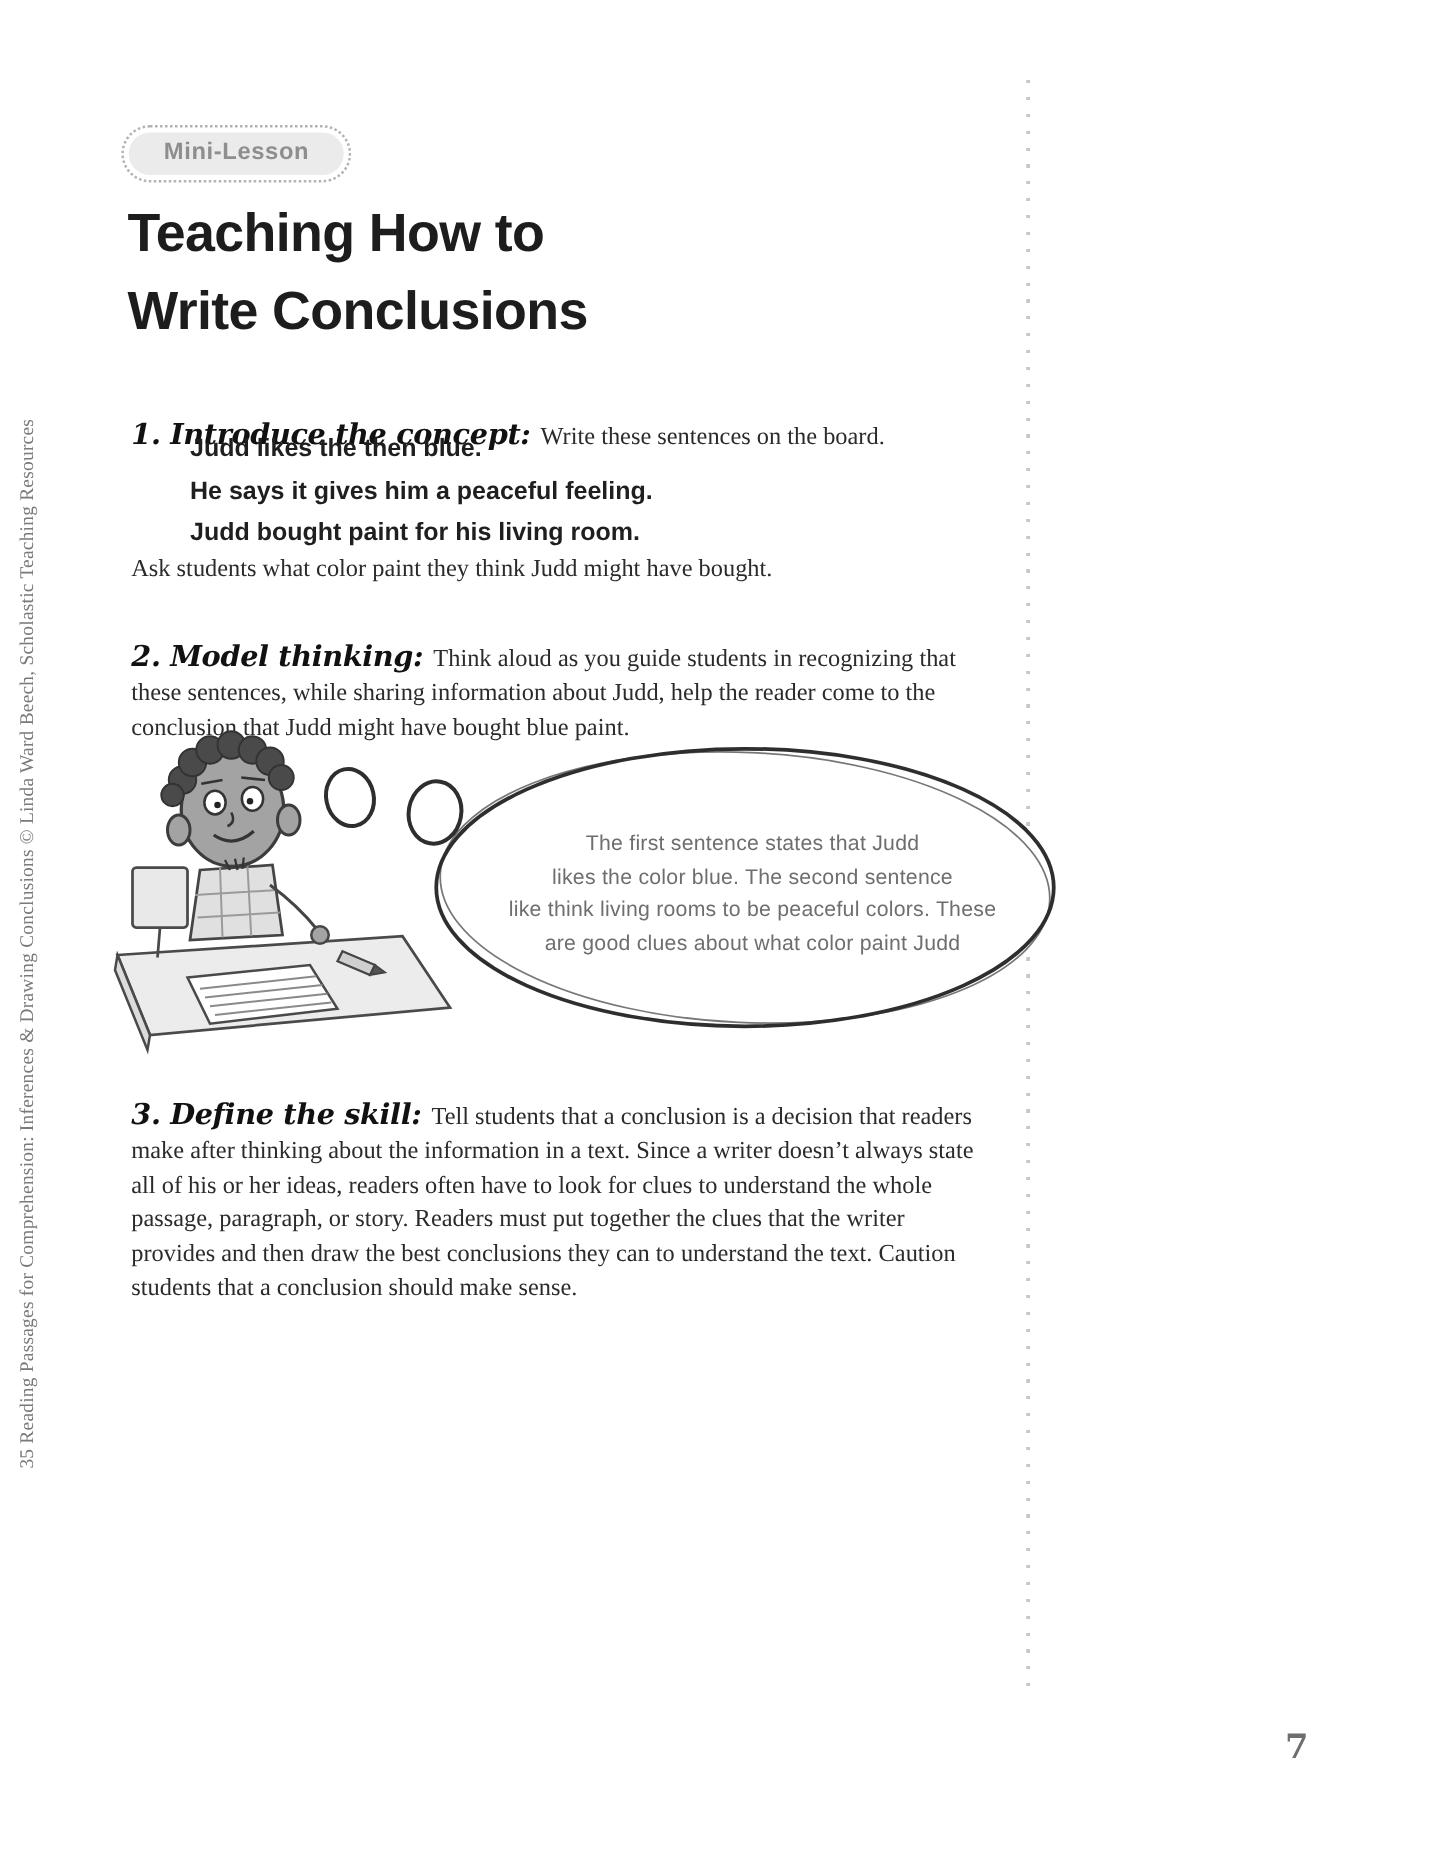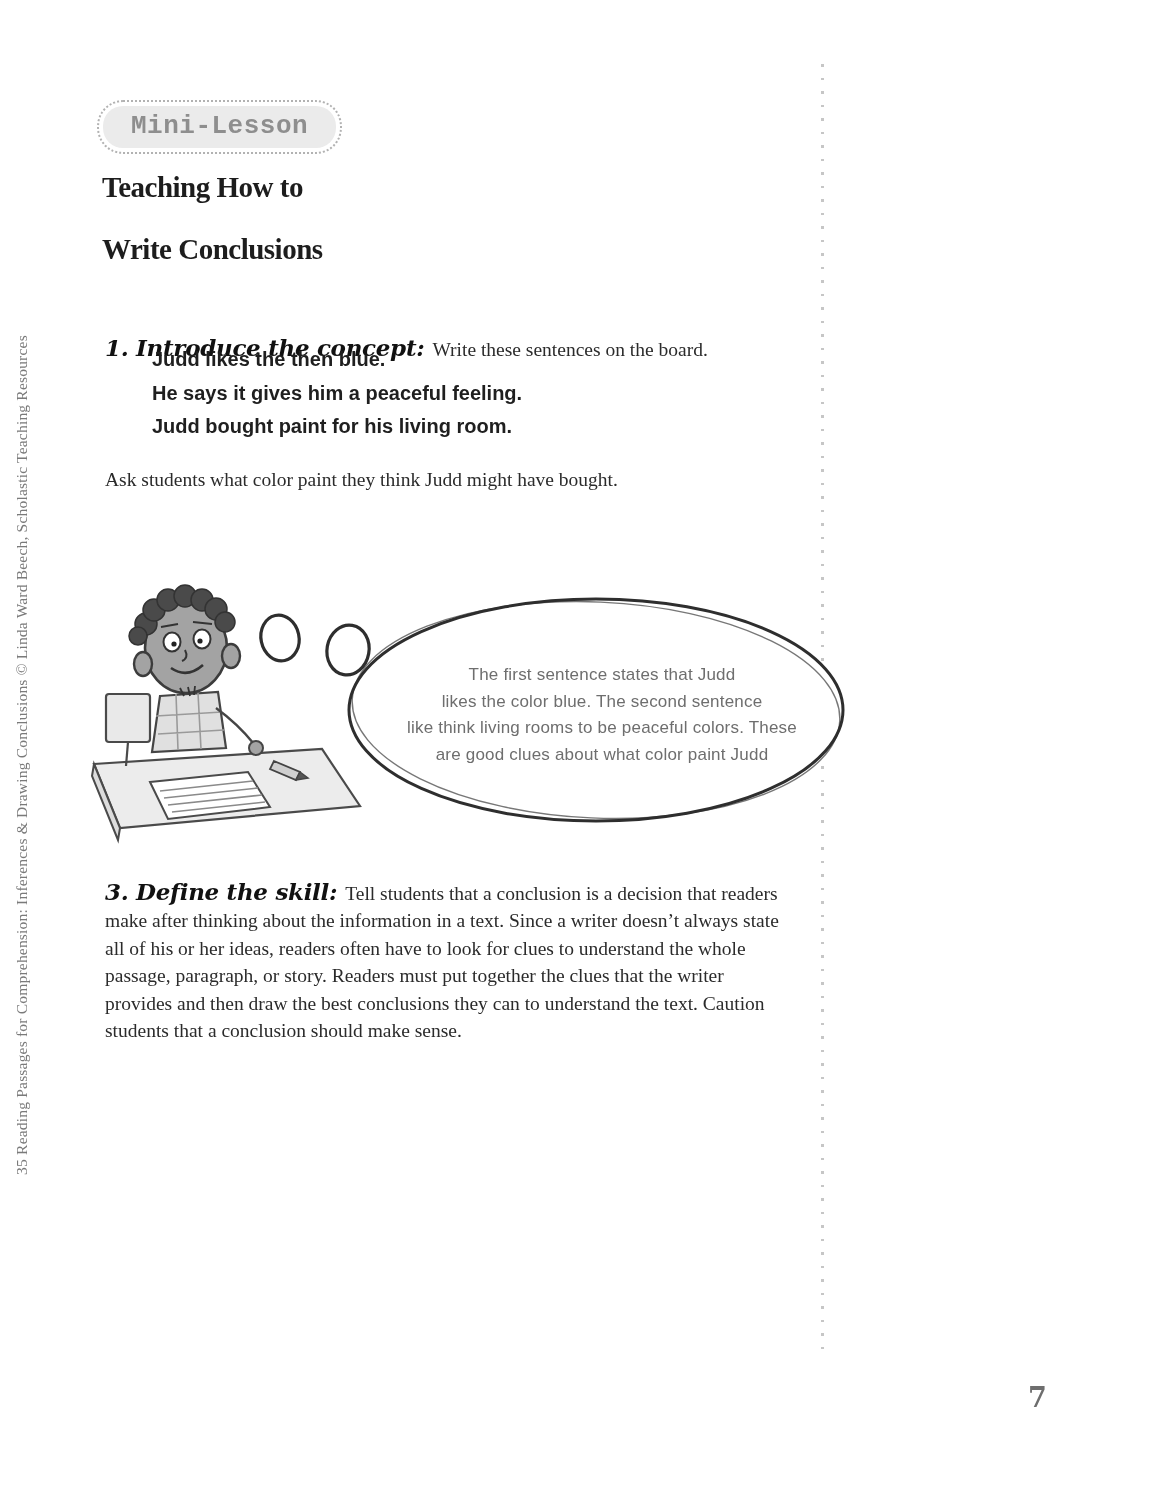--- a/index.html
+++ b/index.html
@@ -37,48 +37,48 @@
   }
   
   .badge-outer{
     position:absolute;left:97px;top:100px;
     border:2px dotted #b2b2b2;border-radius:26px;padding:4px;
     display:inline-block;
   }
   .badge-pill{
     background:var(--badge_bg);border-radius:20px;
     padding:5px 28px 7px 28px;
-    font-family:Liberation Mono, monospace;
-    font-weight:bold;font-size:26px;color:var(--muted);
+    font-family:Liberation Sans, sans-serif;
+    font-weight:bold;font-size:19px;color:var(--muted);
     letter-spacing:.5px;
   }
   
   .page-title{
     position:absolute;left:102px;top:156px;
-    font-family:Liberation Serif, serif;
-    font-weight:bold;font-size:29px;line-height:62px;
+    font-family:Liberation Sans, sans-serif;
+    font-weight:bold;font-size:43px;line-height:62px;
     letter-spacing:-.5px;color:var(--ink);
   }
   
   .section{position:absolute;left:105px;font-size:19.5px;line-height:27.5px;color:var(--body_text);}
   .sec-head{
     font-family:"DejaVu Serif", serif;
     font-weight:bold;font-size:23px;color:#111;
     margin-right:8px;letter-spacing:-.3px;font-style:italic;
   }
   .sec-1{top:314px;width:690px;}
   .sec-2{top:492px;width:670px;}
   .sec-3{top:858px;width:682px;}
   .board-list{position:absolute;left:152px;top:348px;}
   .board-line{
     font-family:"Liberation Sans", sans-serif;
     font-weight:bold;font-size:20px;color:#1f1f1f;
     margin-bottom:10.5px;white-space:nowrap;
   }
-  .followup{position:absolute;left:105px;top:445px;font-size:19.5px;white-space:nowrap;color:var(--body_text);margin-top:24px;}
+  .followup{position:absolute;left:105px;top:445px;font-size:19.5px;white-space:nowrap;color:var(--body_text);}
   
   .illustration{position:absolute;left:88px;top:576px;width:768px;height:268px;}
   .bubble-text{
     position:absolute;left:352px;top:662px;width:500px;
     text-align:center;
     font-family:Liberation Sans, sans-serif;
     font-size:17px;line-height:26.5px;color:var(--bubble_text);
     letter-spacing:.2px;
   }
   .bubble-text div{white-space:nowrap;}
@@ -110,20 +110,21 @@
   <p class="section sec-1"><span class="sec-head">1. Introduce the concept:</span><span>Write these sentences on the board.</span></p>
 
   <div class="board-list">
     <div class="board-line">Judd likes the then blue.</div>
     <div class="board-line">He says it gives him a peaceful feeling.</div>
     <div class="board-line">Judd bought paint for his living room.</div>
   </div>
 
   <div class="followup">Ask students what color paint they think Judd might have bought.</div>
 
+  <p class="section sec-2"><span class="sec-head">2. Model thinking:</span><span>Think aloud as you guide students in recognizing that these sentences, while sharing information about Judd, help the reader come to the conclusion that Judd might have bought blue paint.</span></p>
 
   <svg class="illustration" viewBox="0 0 768 268" xmlns="http://www.w3.org/2000/svg">
     <g>
       <ellipse cx="508" cy="134" rx="240" ry="103" fill="none" stroke="#e0e0e0" stroke-width="10"></ellipse>
       <ellipse cx="508" cy="134" rx="247" ry="111" fill="#ffffff" stroke="#2e2e2e" stroke-width="3"></ellipse>
       <ellipse cx="508" cy="134" rx="244" ry="108" fill="none" stroke="#2e2e2e" stroke-width="1.4" transform="rotate(2.5 508 134)" opacity="0.65"></ellipse>
     </g>
     <g>
       <ellipse cx="192" cy="62" rx="19" ry="23" fill="#ffffff" stroke="#2e2e2e" stroke-width="3.2" transform="rotate(-12 192 62)"></ellipse>
     </g>

